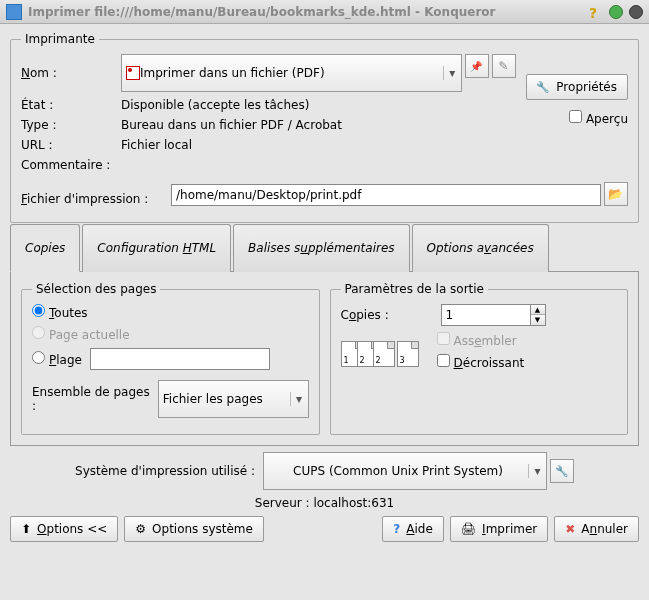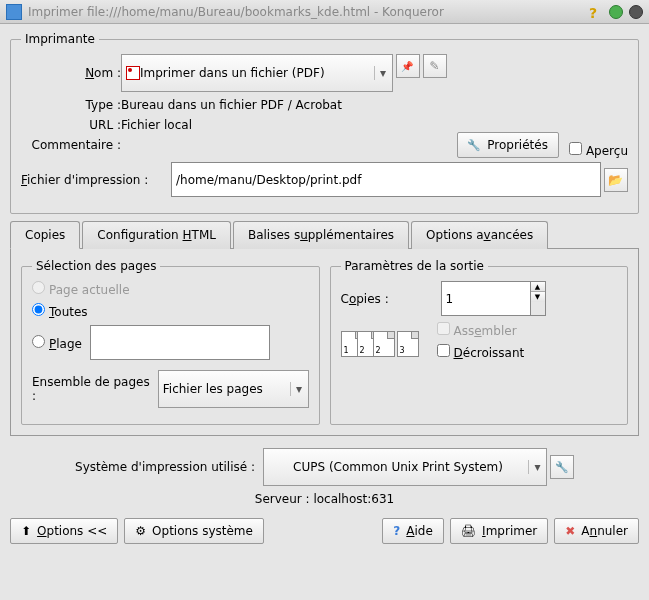--- a/index.html
+++ b/index.html
@@ -1,38 +1,38 @@
 <!DOCTYPE html>
 <html><head>
 <meta charset="utf-8">
 <style>
 * { box-sizing: border-box; margin: 0; padding: 0; font-family: "DejaVu Sans", "Liberation Sans", Arial, sans-serif; font-size: 12px; }
 body { background: #e6e6e6; width: 649px; height: 600px; overflow: hidden; }
 .titlebar { height: 24px; background: linear-gradient(to bottom, #e8e8e8, #d0d0d0); display: flex; align-items: center; padding: 0 6px; border-bottom: 1px solid #aaa; }
 .titlebar-icon { width: 16px; height: 16px; background: #4a90d9; border: 1px solid #2a70b9; margin-right: 6px; }
-.titlebar-text { flex: 1; color: #888; font-weight: normal; font-size: 12px; white-space: nowrap; overflow: hidden; }
+.titlebar-text { flex: 1; color: #888; font-weight: bold; font-size: 12px; white-space: nowrap; overflow: hidden; }
 .titlebar-buttons { display: flex; gap: 6px; align-items: center; }
 .tb-help { width: 14px; height: 14px; color: #d4a000; font-weight: bold; font-size: 14px; }
 .tb-min { width: 14px; height: 14px; background: #4caf50; border-radius: 50%; border: 1px solid #2e7d32; }
 .tb-close { width: 14px; height: 14px; background: #555; border-radius: 50%; border: 1px solid #333; }
-.window-body { padding: 8px 10px; background: #e6e6e6; height: 576px; display: flex; flex-direction: column; gap: 6px; }
+.window-body { padding: 8px 10px; background: #e6e6e6; height: 576px; display: flex; flex-direction: column; }
 fieldset { border: 1px solid #aaa; border-radius: 2px; padding: 8px 10px 10px 10px; }
 legend { padding: 0 4px; color: #000; }
 .row { display: flex; align-items: center; margin-bottom: 6px; }
-.label { width: 100px; text-align: right; }
+.label { width: 100px; text-align: left; }
 .val { flex: 1; }
 .combo { display: flex; align-items: center; background: linear-gradient(to bottom, #fdfdfd, #e8e8e8); border: 1px solid #999; height: 24px; padding: 18px 4px; justify-content: flex-end; }
 .combo-text { flex: 1; }
 .combo-arrow { width: 14px; text-align: center; color: #555; border-left: 1px solid #bbb; padding-left: 4px; }
 .icon-btn { width: 24px; height: 24px; background: linear-gradient(to bottom, #fdfdfd, #e8e8e8); border: 1px solid #999; display: inline-flex; align-items: center; justify-content: center; margin-left: 3px; cursor: pointer; }
 .btn { height: 26px; background: linear-gradient(to bottom, #fdfdfd, #e3e3e3); border: 1px solid #999; display: inline-flex; align-items: center; justify-content: center; padding: 0 10px; gap: 6px; cursor: pointer; border-radius: 2px; }
-input[type=text] { height: 35px; border: 1px solid #888; background: #fff; padding: 0 4px; width: 100%; }
+input[type=text] { height: 22px; border: 1px solid #888; background: #fff; padding: 0 4px; width: 100%; }
 input[type=checkbox], input[type=radio] { margin-right: 4px; }
 .tabs { display: flex; border-bottom: 1px solid #999; }
-.tab { padding: 6px 14px; background: linear-gradient(to bottom, #eee, #ddd); border: 1px solid #999; border-bottom: none; margin-right: 2px; cursor: pointer; position: relative; top: 1px; border-radius: 3px 3px 0 0; }
+.tab { padding: 16px 14px; background: linear-gradient(to bottom, #eee, #ddd); border: 1px solid #999; border-bottom: none; margin-right: 2px; cursor: pointer; position: relative; top: 1px; border-radius: 3px 3px 0 0; font-style: italic; }
 .tab.active { background: #e6e6e6; border-bottom: 1px solid #e6e6e6; }
 .tab-panel { border: 1px solid #999; border-top: none; padding: 10px; display: flex; gap: 10px; }
 .half { flex: 1; }
 .disabled { color: #999; }
 .spinner { display: flex; }
 .spinner input { width: 90px; }
 .spinner-btns { display: flex; flex-direction: column; border: 1px solid #888; border-left: none; }
 .spinner-btns div { width: 14px; height: 10px; font-size: 7px; text-align: center; line-height: 10px; background: linear-gradient(to bottom,#fdfdfd,#e3e3e3); cursor: pointer; }
 .spinner-btns div:first-child { border-bottom: 1px solid #aaa; }
 .bottom-bar { display: flex; gap: 6px; padding-top: 4px; }
@@ -40,21 +40,21 @@
 .pdf-icon { display: inline-block; width: 14px; height: 14px; background: #fff; border: 1px solid #c00; position: relative; }
 .pdf-icon::after { content: ""; position: absolute; top: 1px; left: 1px; width: 4px; height: 4px; background: #c00; border-radius: 50%; }
 .wand-icon::before { content: "✎"; color: #888; }
 .pin-icon::before { content: "📌"; font-size: 10px; }
 .wrench-icon::before { content: "🔧"; font-size: 11px; }
 .folder-icon::before { content: "📂"; font-size: 12px; }
 .collate { display: flex; gap: 2px; margin: 6px 0; }
 .page-ico { width: 22px; height: 26px; border: 1px solid #888; background: #fff; position: relative; }
 .page-ico::before { content: ""; position: absolute; top: 0; right: 0; width: 6px; height: 6px; background: #ddd; border-left: 1px solid #888; border-bottom: 1px solid #888; }
 .page-ico span { position: absolute; bottom: 1px; left: 2px; font-size: 8px; }
-.printer-right { display: flex; align-items: flex-end; gap: 10px; margin-top: 20px; }
+.printer-right { display: flex; flex-direction: column; align-items: flex-end; gap: 10px; margin-top: 20px; }
 </style>
 </head>
 <body>
 
 <div class="titlebar">
   <div class="titlebar-icon"></div>
   <div class="titlebar-text">Imprimer file:///home/manu/Bureau/bookmarks_kde.html - Konqueror</div>
   <div class="titlebar-buttons">
     <div class="tb-help">?</div>
     <div class="tb-min"></div>
@@ -77,20 +77,24 @@
             <span class="combo-arrow">▾</span>
           </div>
           <div class="icon-btn">
                 <span class="pin-icon"></span>
               </div>
           <div class="icon-btn">
                 <span class="wand-icon"></span>
               </div>
         </div>
       </div>
+      <div class="row">
+            <div class="label">État :</div>
+            <div class="val">Disponible (accepte les tâches)</div>
+          </div>
       <div class="row">
             <div class="label">Type :</div>
             <div class="val">Bureau dans un fichier PDF / Acrobat</div>
           </div>
       <div class="row">
             <div class="label">URL :</div>
             <div class="val">Fichier local</div>
           </div>
       <div class="row">
             <div class="label">Commentaire :</div>
@@ -98,44 +102,44 @@
           </div>
     </div>
     <div class="printer-right">
       <button class="btn">
             <span class="wrench-icon"></span>
             <span>Propriétés</span>
           </button>
       <label><input type="checkbox" style=""><span>Aperçu</span></label>
     </div>
   </div>
-  <div class="row" style="margin-top:4px;">
+  <div class="row" style="margin-top:4px;align-items:flex-end;">
     <div style="width:150px;"><span class="underline">F</span>ichier d'impression :</div>
     <input type="text" style="flex: 1 1 0%;" value="/home/manu/Desktop/print.pdf">
     <div class="icon-btn">
           <span class="folder-icon"></span>
         </div>
   </div>
 </fieldset>
 
 <div>
   <div class="tabs">
     <div class="tab active"><span>Copies</span></div>
     <div class="tab"><span>Configuration <span class="underline">H</span>TML</span></div>
     <div class="tab"><span>Balises s<span class="underline">u</span>pplémentaires</span></div>
     <div class="tab"><span>Options a<span class="underline">v</span>ancées</span></div>
   </div>
   <div class="tab-panel">
     <fieldset class="half">
       <legend>Sélection des pages</legend>
+      <div class="row">
+            <label><input type="radio" name="ps" checked="" style=""><span class="underline">T</span>outes</label>
+          </div>
       <div class="row disabled">
             <label><input type="radio" name="ps" disabled="" style=""><span>Page actuelle</span></label>
-          </div>
-      <div class="row">
-            <label><input type="radio" name="ps" checked="" style=""><span class="underline">T</span>outes</label>
           </div>
       <div class="row"><label><input type="radio" name="ps" style=""><span class="underline">P</span>lage</label>&nbsp;&nbsp;<input type="text" style="width: 180px;"></div>
       <div class="row" style="margin-top:10px;">
         <div style="margin-right:8px;">Ensemble de pages :</div>
         <div class="combo" style="width:160px;">
           <span class="combo-text">Fichier les pages</span>
           <span class="combo-arrow">▾</span>
         </div>
       </div>
     </fieldset>

